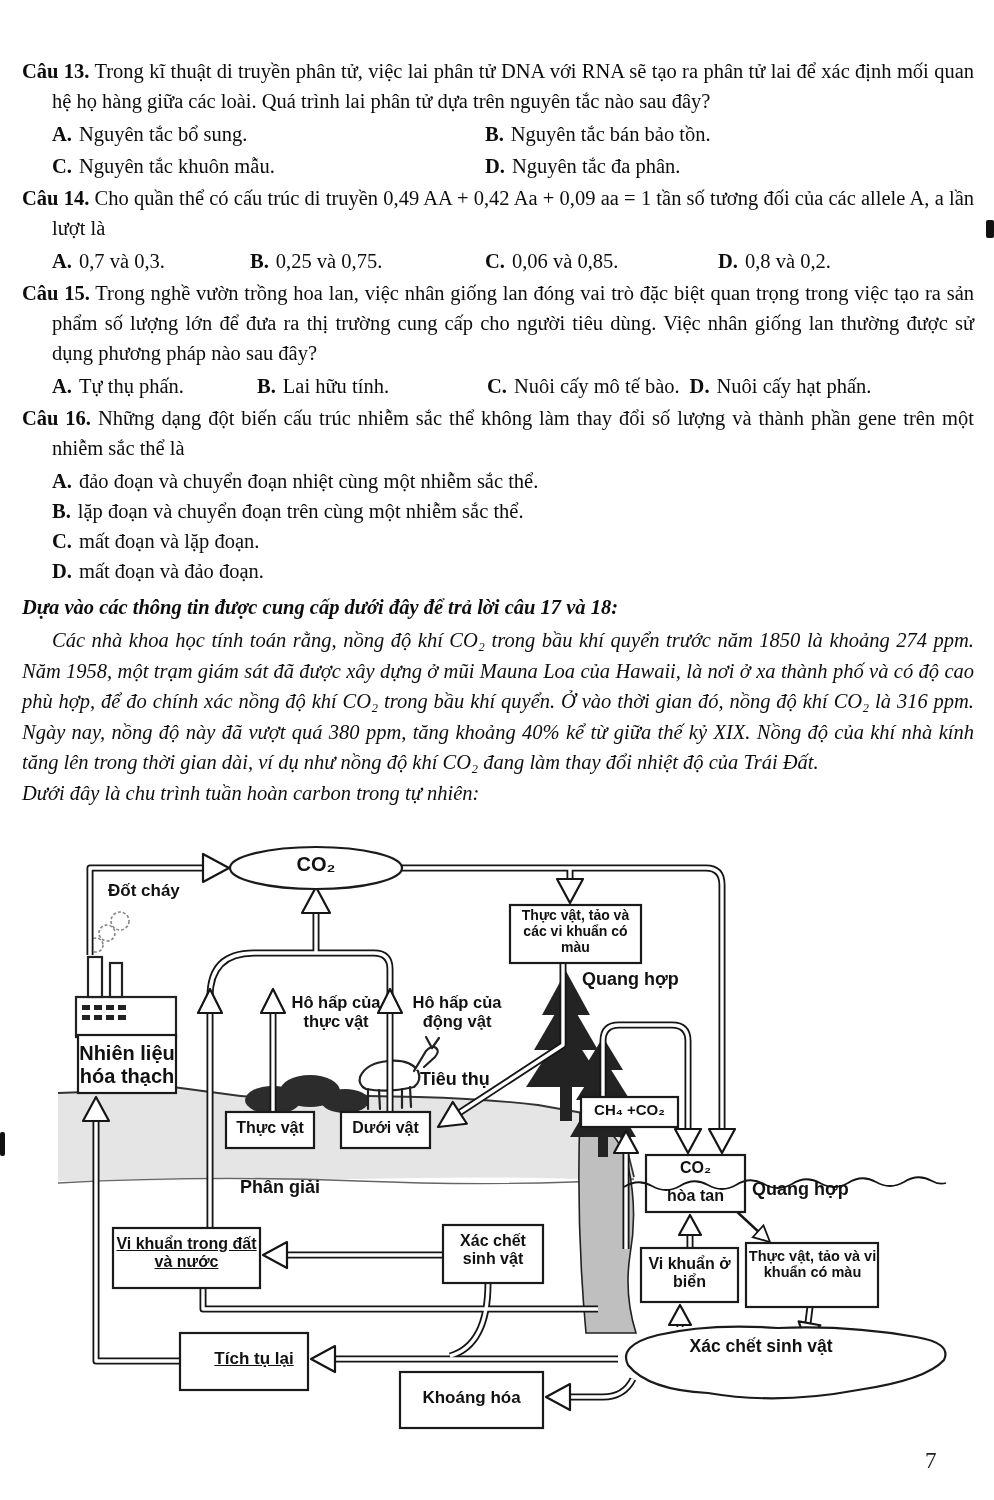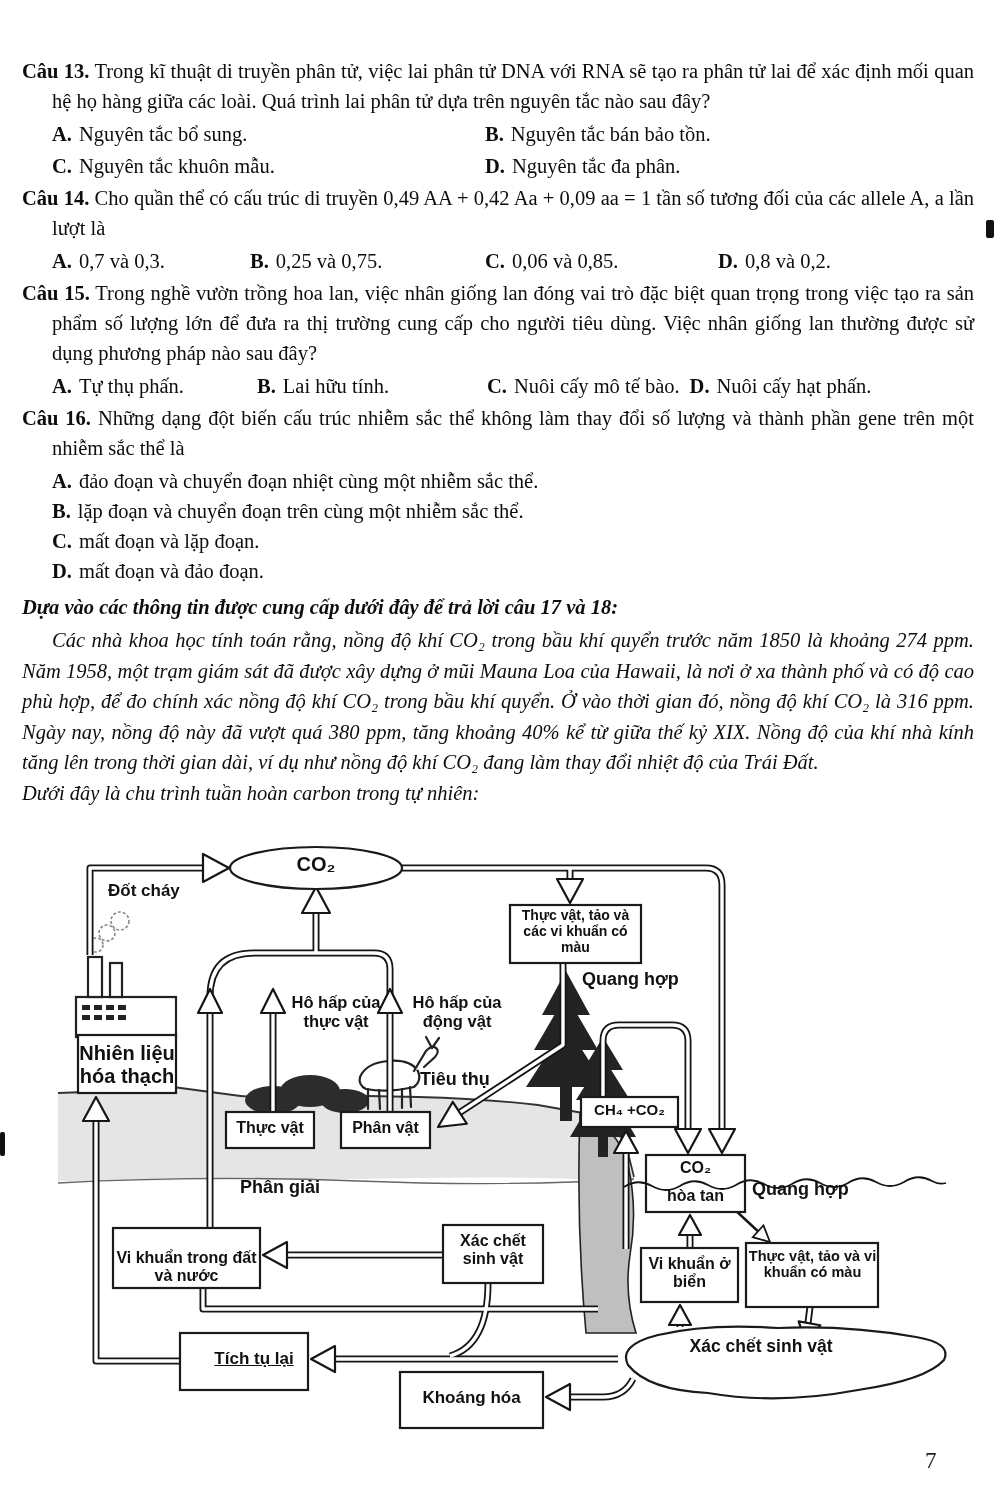--- a/index.html
+++ b/index.html
@@ -228,27 +228,27 @@
 
   <div class="dl" style="left:178px;top:8px;width:160px;font-size:20px;">CO₂</div>
   <div class="dl" style="left:50px;top:36px;width:110px;font-size:17px;text-align:left;">Đốt cháy</div>
   <div class="dl" style="left:21px;top:197px;width:96px;font-size:20px;">Nhiên liệu hóa thạch</div>
   <div class="dl" style="left:453px;top:63px;width:129px;font-size:14px;">Thực vật, tảo và các vi khuẩn có màu</div>
   <div class="dl" style="left:524px;top:124px;width:130px;font-size:18px;text-align:left;">Quang hợp</div>
   <div class="dl" style="left:222px;top:148px;width:112px;font-size:16.5px;">Hô hấp của thực vật</div>
   <div class="dl" style="left:344px;top:148px;width:110px;font-size:16.5px;">Hô hấp của động vật</div>
   <div class="dl" style="left:362px;top:224px;width:110px;font-size:18px;text-align:left;">Tiêu thụ</div>
   <div class="dl" style="left:168px;top:274px;width:88px;font-size:16px;">Thực vật</div>
-  <div class="dl" style="left:283px;top:274px;width:89px;font-size:16px;">Phân vật</div>
+  <div class="dl" style="left:283px;top:274px;width:89px;font-size:16px;">Dưới vật</div>
   <div class="dl" style="left:523px;top:257px;width:97px;font-size:15px;">CH₄ +CO₂</div>
   <div class="dl" style="left:588px;top:314px;width:99px;font-size:16px;">CO₂</div>
   <div class="dl" style="left:588px;top:342px;width:99px;font-size:16px;">hòa tan</div>
   <div class="dl" style="left:694px;top:334px;width:130px;font-size:18px;text-align:left;">Quang hợp</div>
   <div class="dl" style="left:182px;top:332px;width:110px;font-size:18px;text-align:left;">Phân giải</div>
-  <div class="dl" style="left:57px;top:404px;width:143px;font-size:16px;">Vi khuẩn trong đất và nước</div>
+  <div class="dl" style="left:57px;top:390px;width:143px;font-size:16px;text-decoration:underline;">Vi khuẩn trong đất và nước</div>
   <div class="dl" style="left:386px;top:387px;width:98px;font-size:16px;">Xác chết sinh vật</div>
   <div class="dl" style="left:584px;top:410px;width:95px;font-size:16px;">Vi khuẩn ở biển</div>
   <div class="dl" style="left:689px;top:403px;width:131px;font-size:14.5px;">Thực vật, tảo và vi khuẩn có màu</div>
   <div class="dl" style="left:122px;top:504px;width:148px;font-size:17px;text-decoration:underline;">Tích tụ lại</div>
   <div class="dl" style="left:342px;top:543px;width:143px;font-size:17px;">Khoáng hóa</div>
   <div class="dl" style="left:598px;top:492px;width:210px;font-size:17.5px;">Xác chết sinh vật</div>
 </div>
 
 <div class="pagenum">7</div>
 <div class="artifact" style="left:986px;top:220px;width:8px;height:18px;"></div>

